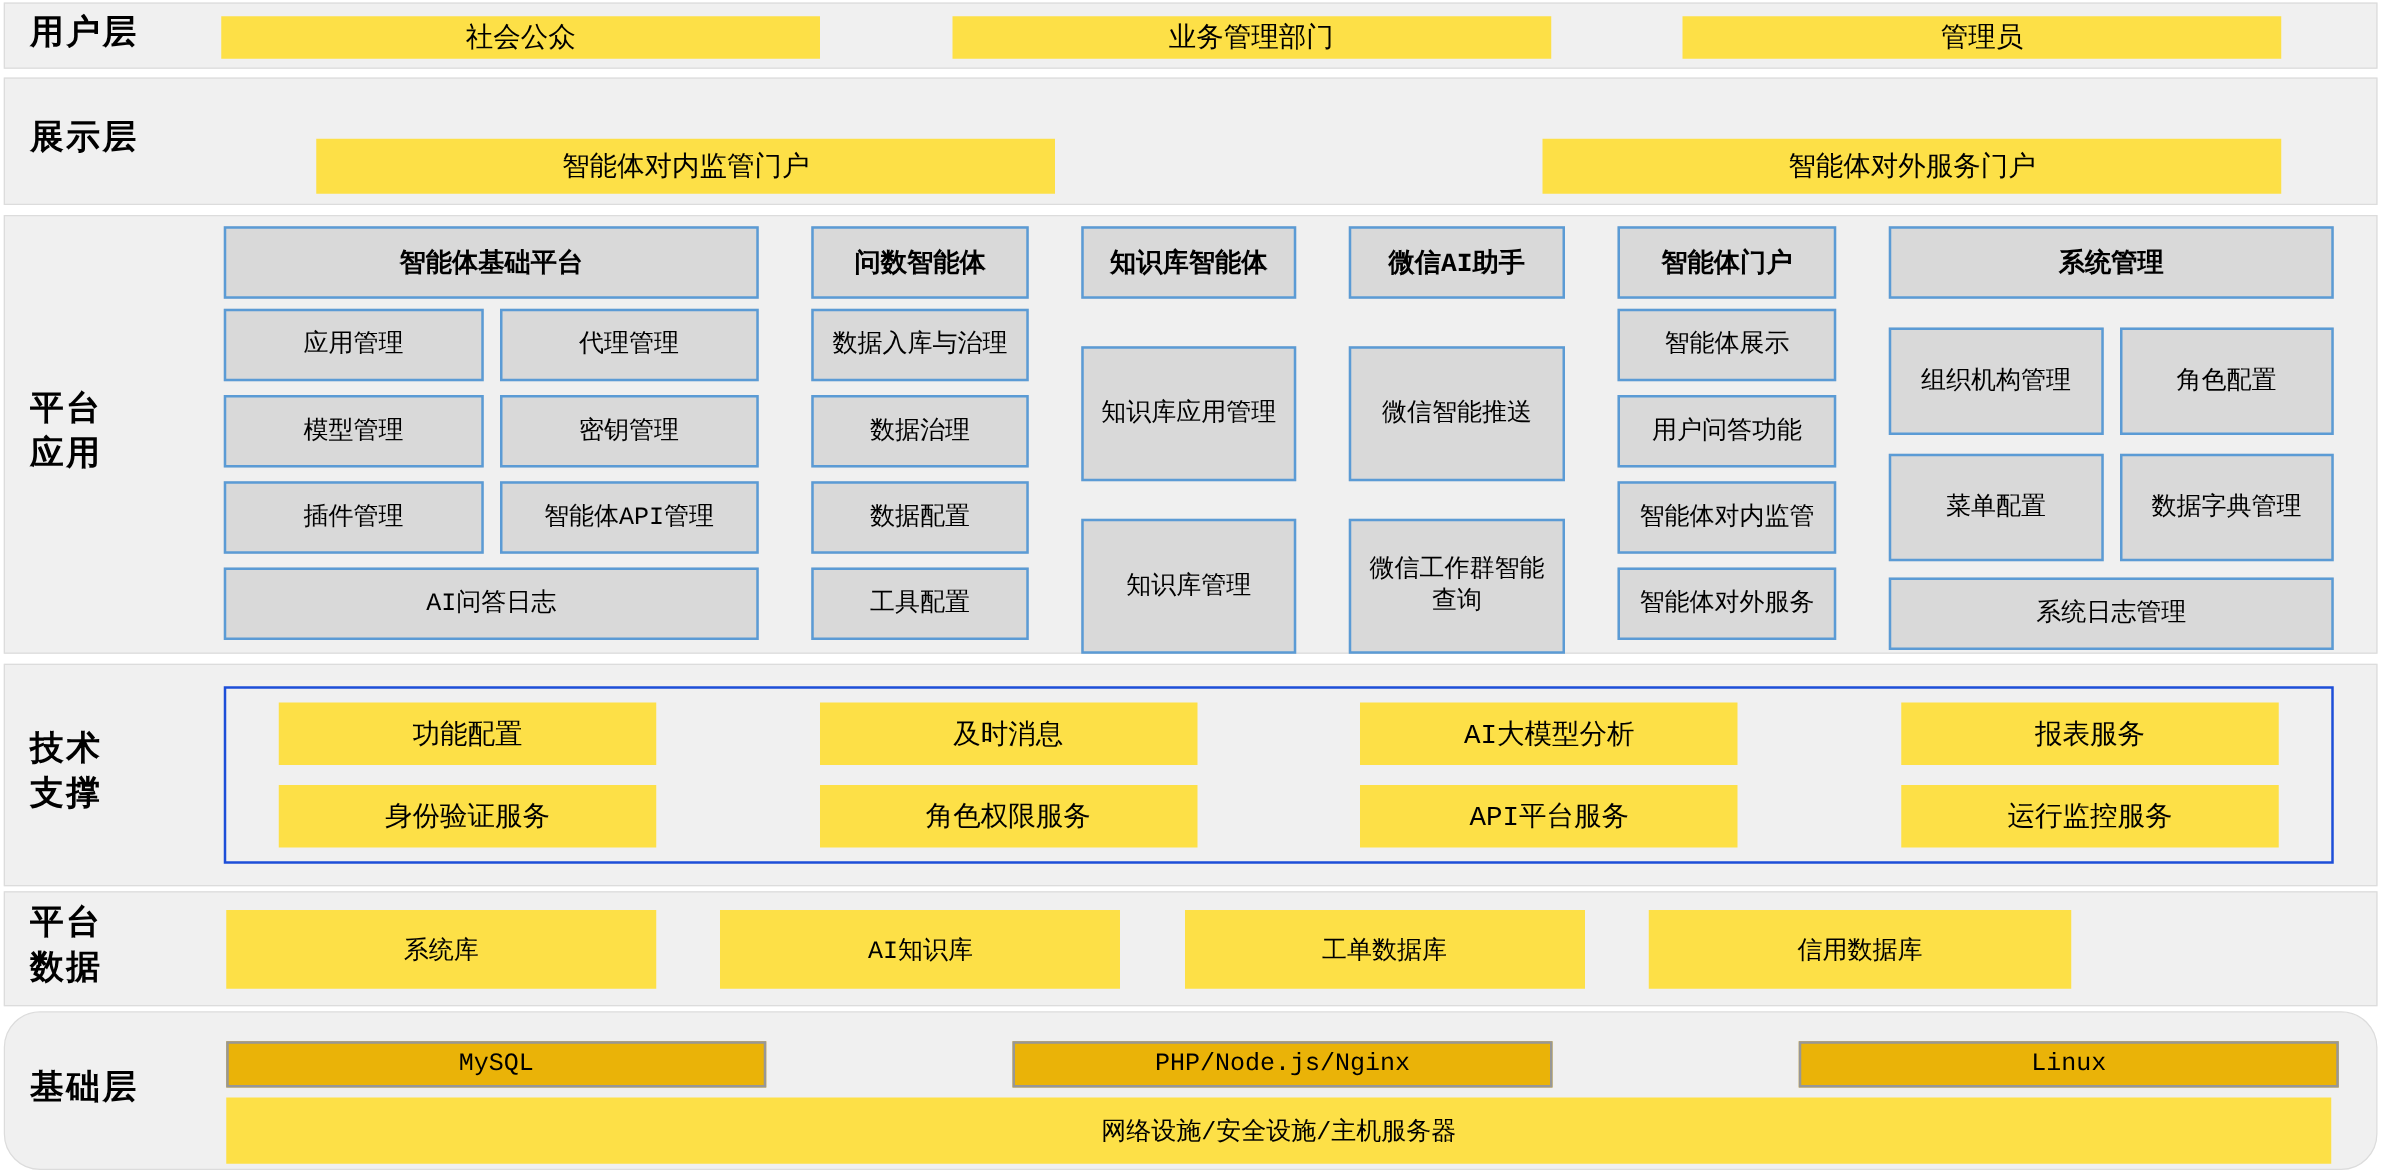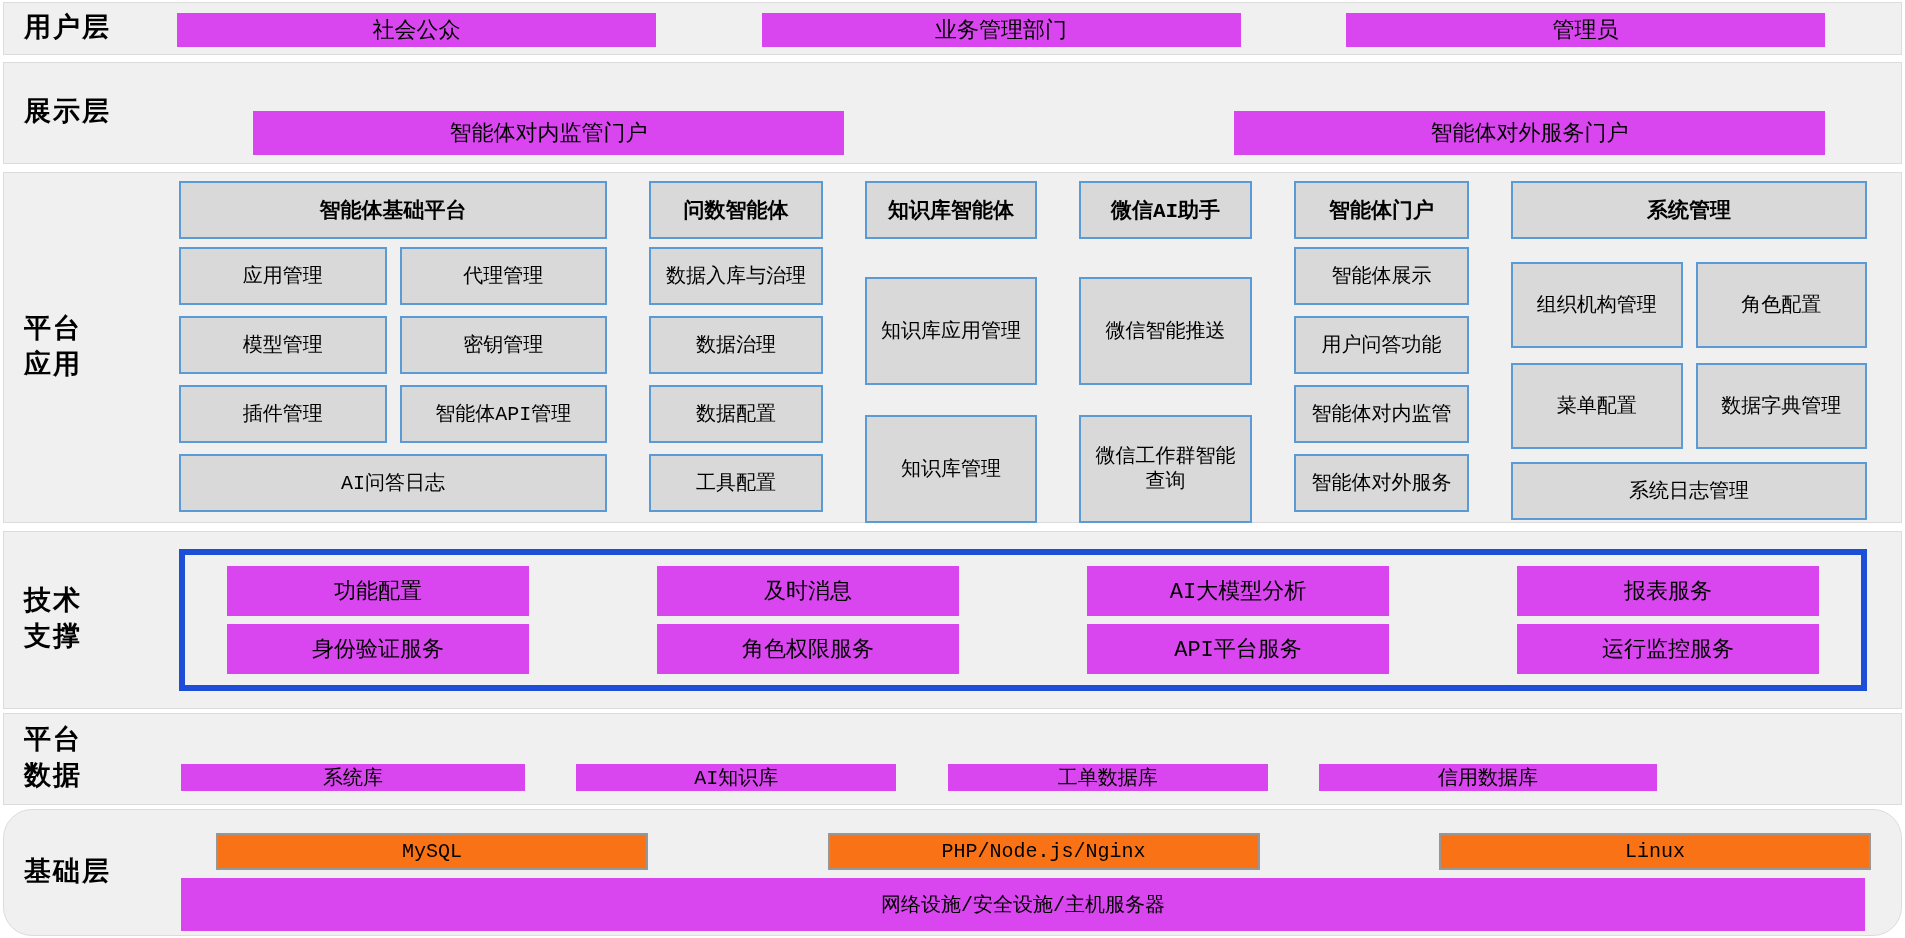--- a/index.html
+++ b/index.html
@@ -19,21 +19,21 @@
   .band-data    { top:713px; height:92px; }
   .band-infra   { top:809px; height:127px;border-radius:29px; }
 
   .band-label {
     position:absolute; left:20px; top:50%; transform:translateY(-50%);
     font-weight:bold; font-size:27px; line-height:1.35;
     white-space:pre-line; letter-spacing:2px;
   }
 
   .blue-box {
-    background:#d946ef; color:#000;
+    background:#fde047; color:#000;
     display:flex; align-items:center; justify-content:center;
     font-size:22px; text-align:center; box-sizing:border-box;
   }
 
   
   .user-row { position:absolute; left:173px; width:1648px; top:10px; height:34px;
               display:flex; justify-content:space-between; }
   .user-row .blue-box { width:479px; }
 
   
@@ -65,38 +65,38 @@
   .stack > .gray-cell { margin-bottom:11px; }
   .stack > .gray-cell:last-child { margin-bottom:0; }
   .footer-cell { margin-top:11px; height:58px; }
   .col-f .footer-cell { margin-top:13px; }
   .col-f .grid2 { row-gap:15px; margin-top:15px; }
   .tall-stack > .cell-tall { margin-top:30px; }
 
   
   .tech-frame {
     position:absolute; left:175px; width:1688px; top:17px; height:142px;
-    border:6px solid #1d4ed8; box-sizing:border-box;
+    border:2px solid #1d4ed8; box-sizing:border-box;
     padding:11px 42px; display:flex; flex-direction:column; justify-content:space-between;
   }
   .tech-row { display:flex; justify-content:space-between; }
   .tech-row .blue-box { width:302px; height:50px; font-size:22px; }
 
   
   .data-row { position:absolute; left:177px; width:1476px; top:14px; height:63px;
-              display:flex; justify-content:space-between;align-items:flex-end; }
+              display:flex; justify-content:space-between; }
   .data-row .blue-box { font-size:20px; }
   .db-w1 { width:344px; } .db-w2 { width:320px; } .db-w3 { width:320px; } .db-w4 { width:338px; }
 
   
   .infra-row { position:absolute; left:177px; width:1690px; top:23px; height:37px;
                display:flex; justify-content:space-between; }
   .infra-box {
-    width:432px; background:#f97316; border:2px solid #979797; box-sizing:border-box;
-    display:flex; align-items:center; justify-content:center; font-size:20px;margin-left:35px;
+    width:432px; background:#eab308; border:2px solid #979797; box-sizing:border-box;
+    display:flex; align-items:center; justify-content:center; font-size:20px;
   }
   .infra-bar { position:absolute; left:177px; width:1684px; top:68px; height:53px; font-size:20px; }
 </style>
 </head>
 <body>
 
 <div class="page">
 
   <section class="band band-user">
     <div class="band-label">用户层</div>

